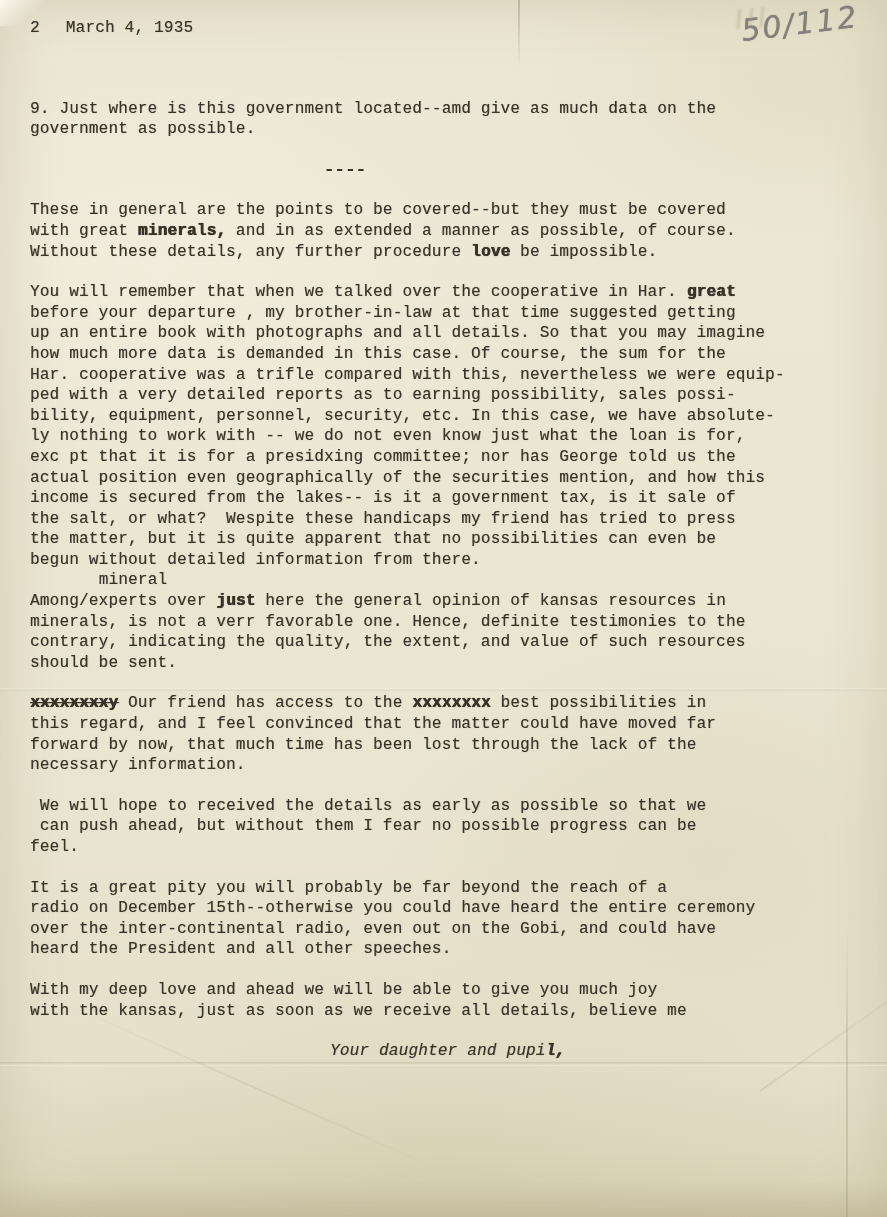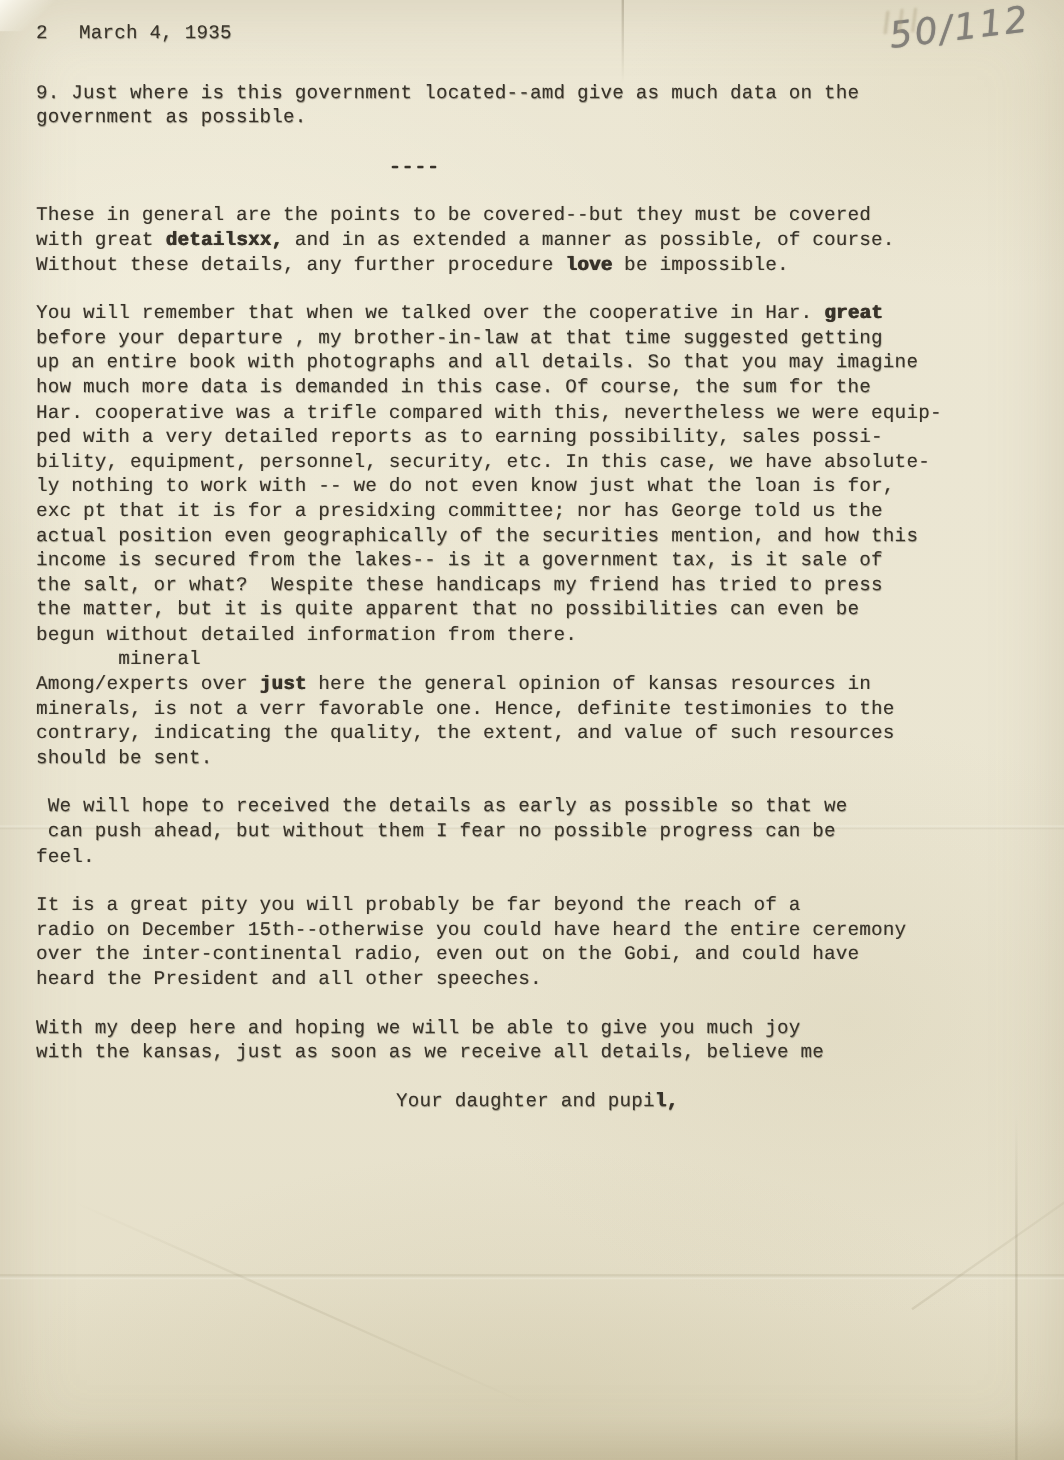--- a/index.html
+++ b/index.html
@@ -35,24 +35,24 @@
     background:linear-gradient(135deg,#fbf9ef 0%,rgba(251,249,239,0) 55%);}
 
   .content{position:absolute;left:30px;top:14px;right:50px;}
   .letter{font-size:16px;line-height:20.6px;letter-spacing:0.2px;
     text-shadow:0.4px 0.4px 0.7px rgba(45,38,25,0.45);}
   .header-row{display:flex;justify-content:flex-start;align-items:baseline;margin:4px 0 0 0;}
   .page-number{margin-right:26px;}
   .block{margin:0 0 20px 0;white-space:pre-wrap;}
   .block b{font-weight:bold;text-shadow:0.7px 0 0 #38332a,0.4px 0.4px 1px rgba(45,38,25,0.6);}
   .block b.xout{text-decoration:line-through;}
-  .paragraph-a{margin-top:29px;}
+  .paragraph-a{margin-top:60px;}
   .separator{font-weight:bold;padding-left:294px;letter-spacing:1px;
     text-shadow:0.7px 0 0 #38332a;}
-  .signature{padding-left:300px;}
+  .signature{padding-left:300px;font-style:italic;}
 
   .annotation-wrap{position:absolute;right:28px;top:6px;transform:rotate(-7deg);
     font-family:"DejaVu Sans",sans-serif;font-style:italic;}
   .pencil-number{font-size:30px;color:#83807a;letter-spacing:2px;
     text-shadow:0 0 1px rgba(120,118,110,0.8);}
   .pencil-ghost{position:absolute;right:118px;top:4px;font-size:26px;
     color:rgba(168,158,126,0.45);filter:blur(1px);letter-spacing:4px;transform:rotate(-4deg);
     font-family:"DejaVu Sans",sans-serif;font-style:italic;}
 </style>
 </head>
@@ -76,47 +76,51 @@
   <div class="content letter">
     <div class="header-row">
       <span class="page-number">2</span>
       <span class="date-line">March 4, 1935</span>
     </div>
     <div>
         <p class="block paragraph paragraph-a">9. Just where is this government located--amd give as much data on the
 government as possible.</p>
         <p class="block separator">----</p>
         <p class="block paragraph">These in general are the points to be covered--but they must be covered
-with great <b>detailsxx,</b> and in as extended a manner as possible, of course.
+with great <b>minerals,</b> and in as extended a manner as possible, of course.
 Without these details, any further procedure <b>love</b> be impossible.</p>
         <p class="block paragraph">You will remember that when we talked over the cooperative in Har. <b>great</b>
 before your departure , my brother-in-law at that time suggested getting
 up an entire book with photographs and all details. So that you may imagine
 how much more data is demanded in this case. Of course, the sum for the
 Har. cooperative was a trifle compared with this, nevertheless we were equip-
 ped with a very detailed reports as to earning possibility, sales possi-
 bility, equipment, personnel, security, etc. In this case, we have absolute-
 ly nothing to work with -- we do not even know just what the loan is for,
 exc pt that it is for a presidxing committee; nor has George told us the
 actual position even geographically of the securities mention, and how this
 income is secured from the lakes-- is it a government tax, is it sale of
 the salt, or what?  Wespite these handicaps my friend has tried to press
 the matter, but it is quite apparent that no possibilities can even be
 begun without detailed information from there.
        mineral
 Among/experts over <b>just</b> here the general opinion of kansas resources in
 minerals, is not a verr favorable one. Hence, definite testimonies to the
 contrary, indicating the quality, the extent, and value of such resources
 should be sent.</p>
+        <p class="block paragraph"><b class="xout">xxxxxxxxy</b> Our friend has access to the <b>xxxxxxxx</b> best possibilities in
+this regard, and I feel convinced that the matter could have moved far
+forward by now, that much time has been lost through the lack of the
+necessary information.</p>
         <p class="block paragraph"> We will hope to received the details as early as possible so that we
  can push ahead, but without them I fear no possible progress can be
 feel.</p>
         <p class="block paragraph">It is a great pity you will probably be far beyond the reach of a
 radio on December 15th--otherwise you could have heard the entire ceremony
 over the inter-continental radio, even out on the Gobi, and could have
 heard the President and all other speeches.</p>
-        <p class="block paragraph">With my deep here and hoping we will be able to give you much joy
+        <p class="block paragraph">With my deep love and ahead we will be able to give you much joy
 with the kansas, just as soon as we receive all details, believe me</p>
         <p class="block signature">Your daughter and pupi<b>l,</b></p>
       </div>
   </div>
 
 </div>
 
 </body></html>

